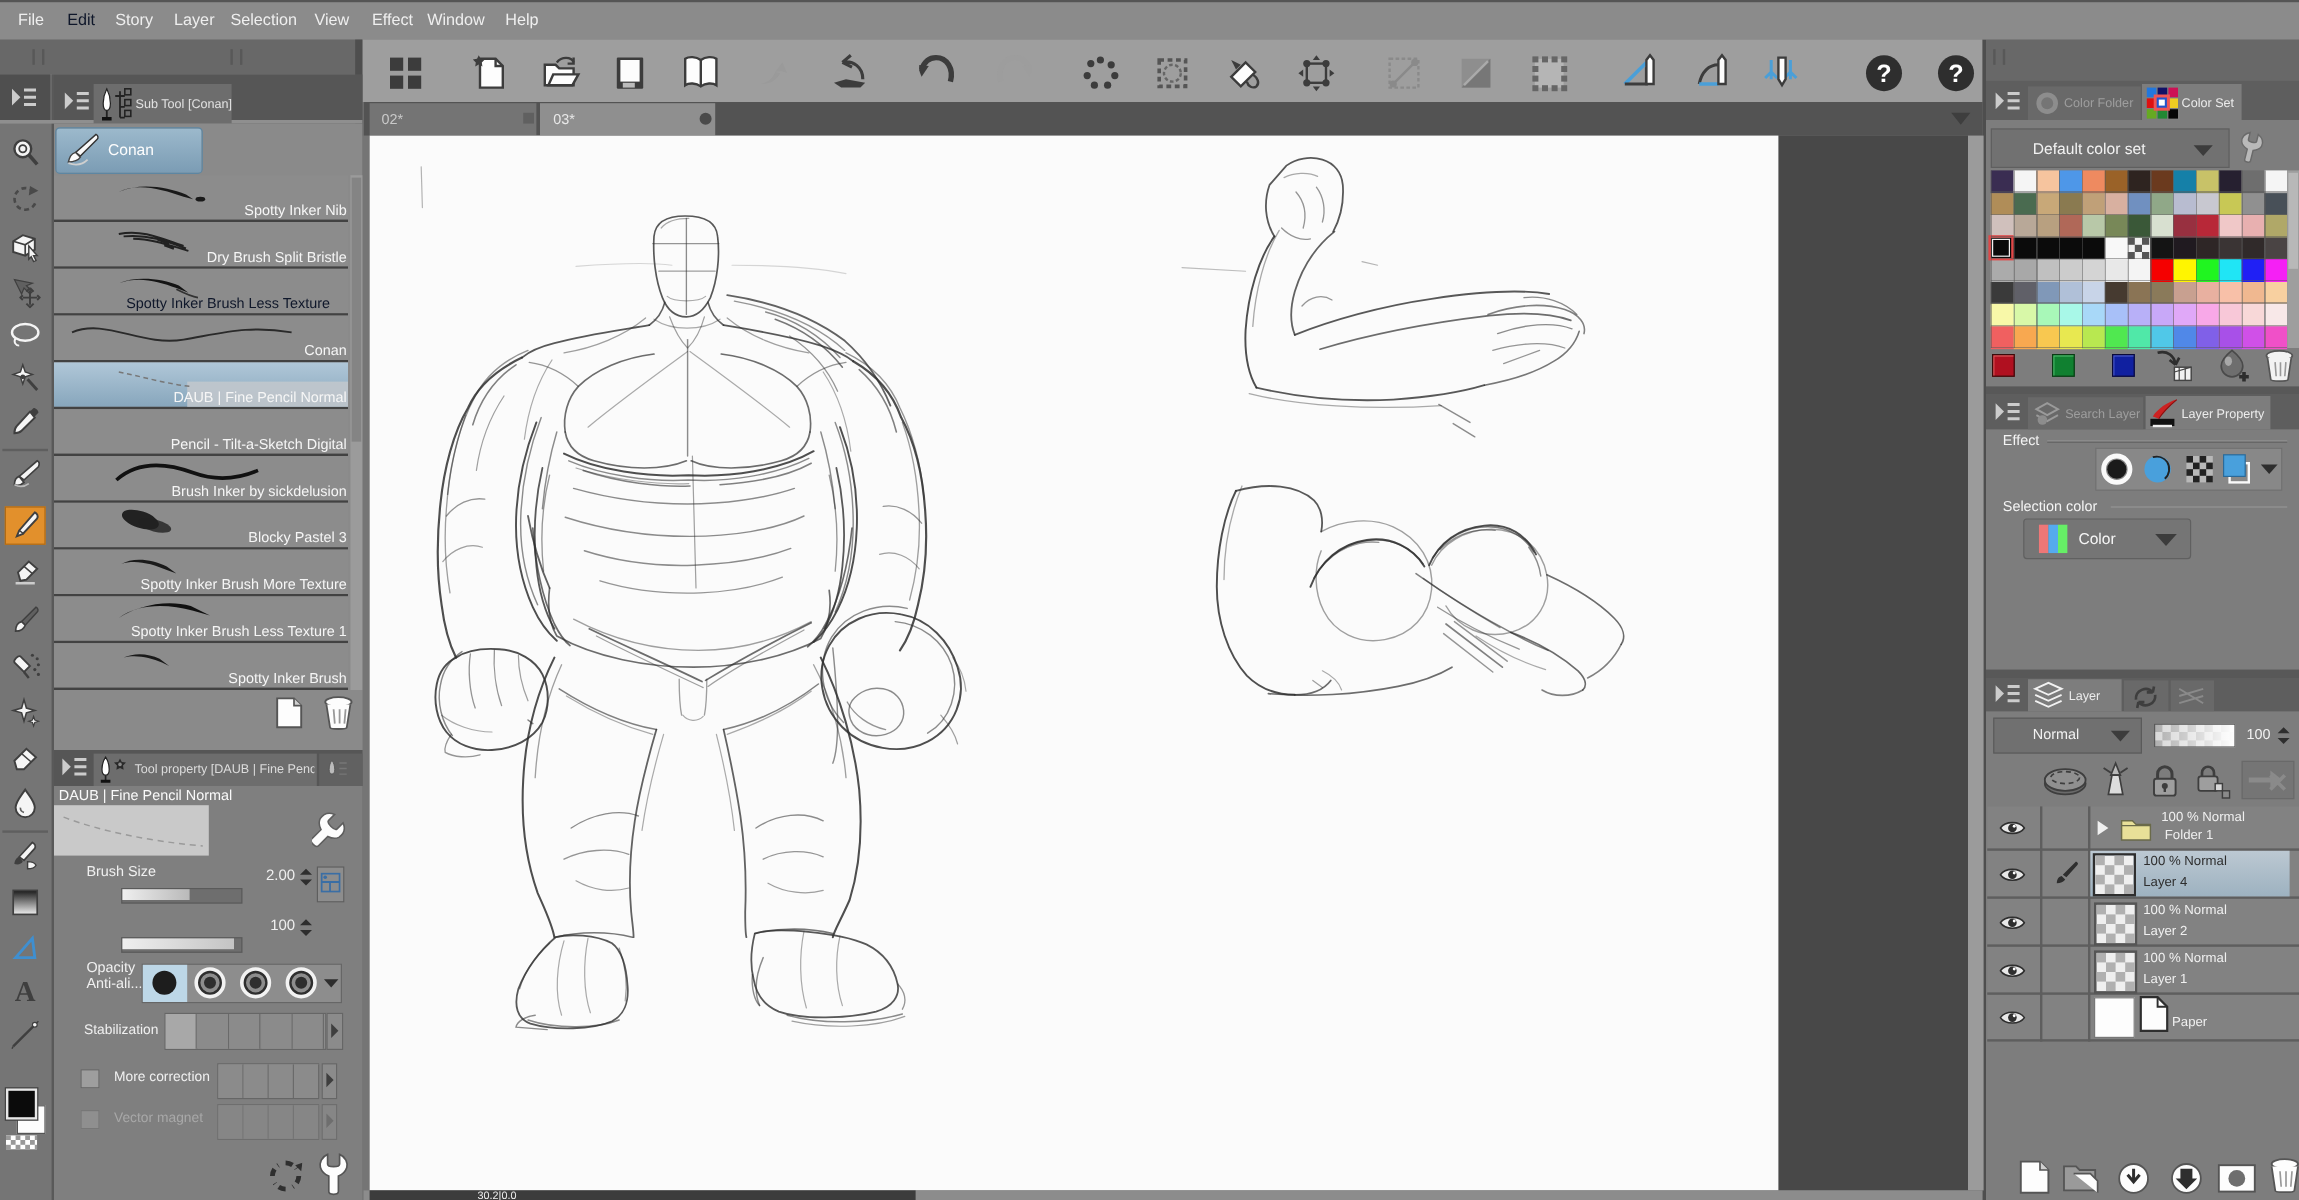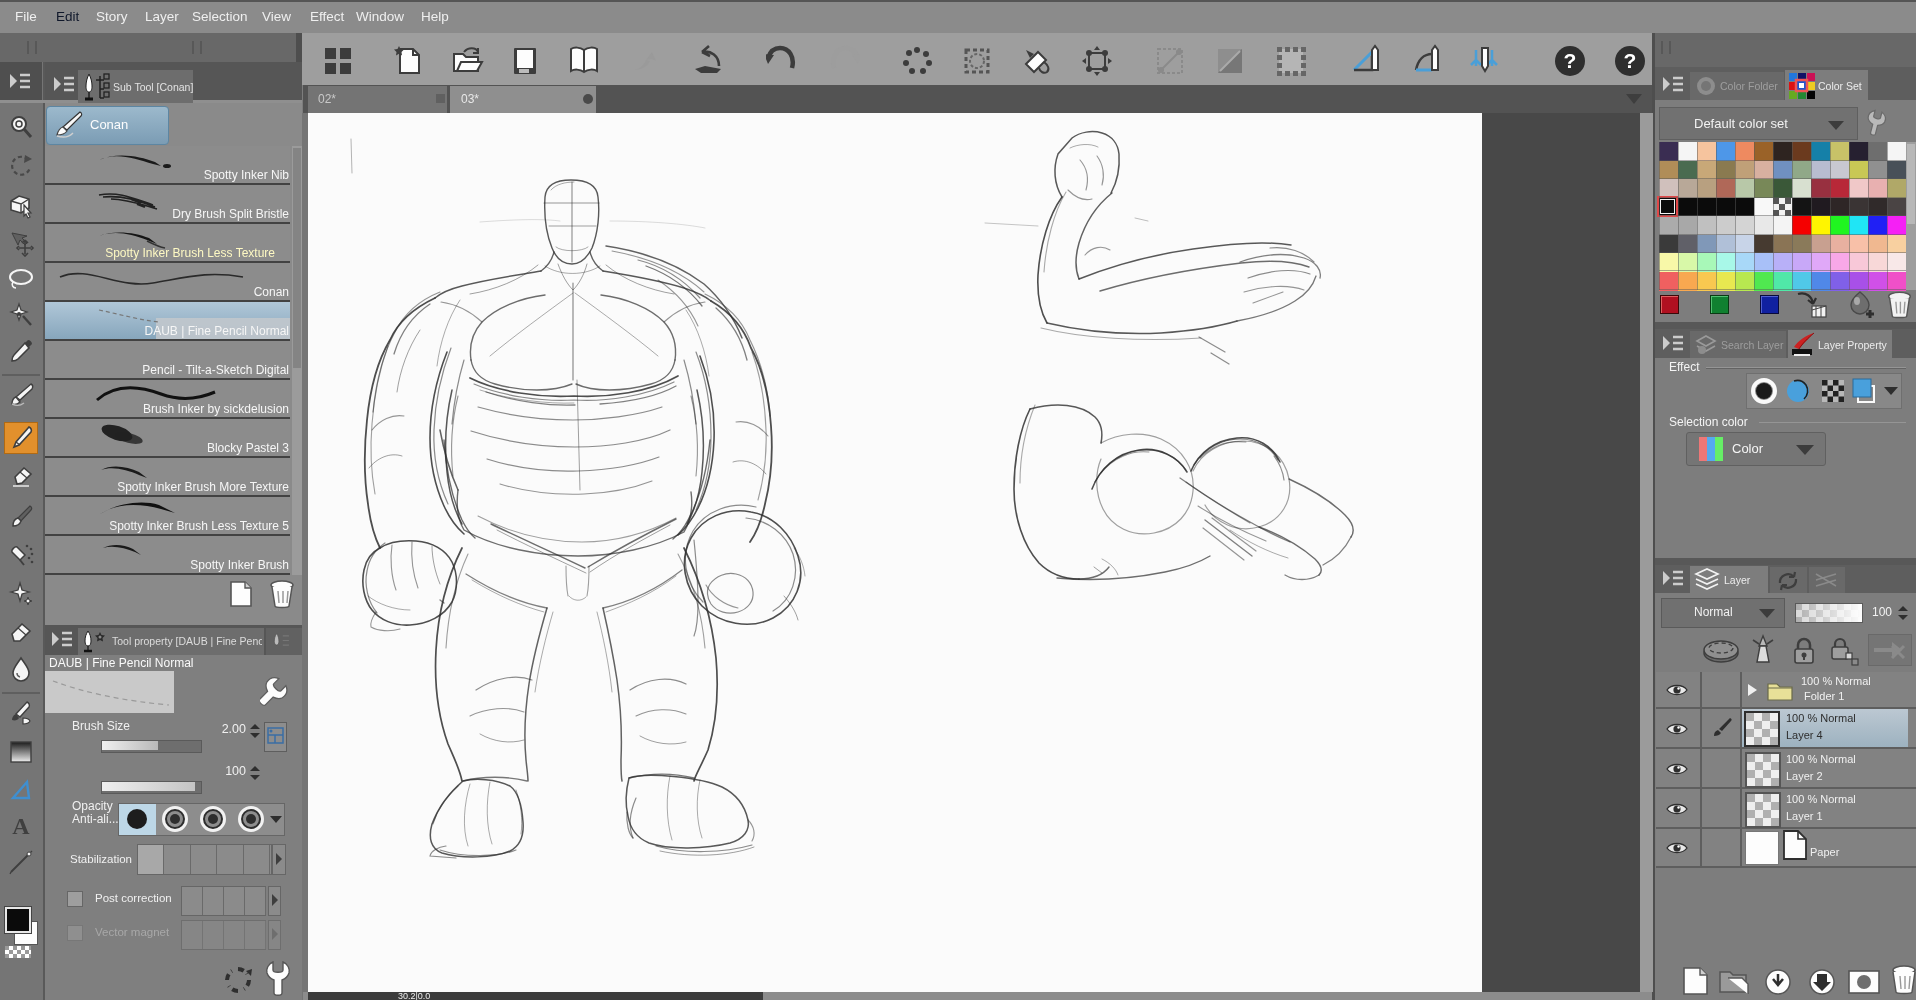--- a/index.html
+++ b/index.html
@@ -512,21 +512,21 @@
     <path d="M4 6 C24 2 40 10 58 16 M8 8 C28 6 44 12 60 18 M16 10 C32 10 48 16 62 20" fill="none" stroke="#222" stroke-width="1.6"></path>
     <path d="M36 10 l10 4 M42 15 l8 3" stroke="#222" stroke-width="2.4"></path>
   </svg>
 <div class="abs txt" style="left:289px;top:207px;font-size:12px;color:#f6f6f6;transform:translateX(-100%)">Dry Brush Split Bristle</div>
 <div class="abs" style="left:45px;top:224px;width:245px;height:37px;background:#8c8c8c"></div>
 <div class="abs" style="left:45px;top:261px;width:245px;height:2px;background:#424242"></div>
 <svg class="abs" style="left:95px;top:228px" width="130" height="24" viewBox="0 0 130 24">
     <path d="M4 8 C20 2 36 6 52 12 L62 16 L54 10 C40 4 18 2 4 8" fill="#151515"></path>
     <path d="M52 13 C58 16 64 19 70 20" stroke="#333" stroke-width="1.5" fill="none"></path>
   </svg>
-<div class="abs txt" style="left:275px;top:246px;font-size:12px;color:#fef9c3;transform:translateX(-100%)">Spotty Inker Brush Less Texture</div>
+<div class="abs txt" style="left:275px;top:246px;font-size:12px;color:#0f172a;transform:translateX(-100%)">Spotty Inker Brush Less Texture</div>
 <div class="abs" style="left:45px;top:263px;width:245px;height:37px;background:#8c8c8c"></div>
 <div class="abs" style="left:45px;top:300px;width:245px;height:2px;background:#424242"></div>
 <svg class="abs" style="left:58px;top:267px" width="190" height="24" viewBox="0 0 190 24">
     <path d="M2 10 C30 -2 60 22 95 16 C130 10 150 4 185 10" fill="none" stroke="#2a2a2a" stroke-width="1.6"></path>
   </svg>
 <div class="abs txt" style="left:289px;top:285px;font-size:12px;color:#f6f6f6;transform:translateX(-100%)">Conan</div>
 <div class="abs" style="left:45px;top:302px;width:245px;height:37px;background:linear-gradient(#b0c7d8,#87a6bc)"></div>
 <div class="abs" style="left:45px;top:339px;width:245px;height:2px;background:#424242"></div>
 <div class="abs" style="left:156px;top:318px;width:134px;height:21px;background:#c3c8cd;opacity:.85"></div>
 <svg class="abs" style="left:95px;top:306px" width="130" height="24" viewBox="0 0 130 24">
@@ -555,21 +555,21 @@
 <div class="abs" style="left:45px;top:495px;width:245px;height:2px;background:#424242"></div>
 <svg class="abs" style="left:95px;top:462px" width="130" height="24" viewBox="0 0 130 24">
     <path d="M6 8 C18 4 32 8 44 13 L52 16 L44 10 C32 4 16 2 6 8" fill="#1a1a1a"></path>
   </svg>
 <div class="abs txt" style="left:289px;top:480px;font-size:12px;color:#f6f6f6;transform:translateX(-100%)">Spotty Inker Brush More Texture</div>
 <div class="abs" style="left:45px;top:497px;width:245px;height:37px;background:#8c8c8c"></div>
 <div class="abs" style="left:45px;top:534px;width:245px;height:2px;background:#424242"></div>
 <svg class="abs" style="left:95px;top:501px" width="130" height="24" viewBox="0 0 130 24">
     <path d="M4 14 C20 2 44 2 66 8 L80 12 L64 4 C44 -2 18 4 4 14" fill="#111"></path>
   </svg>
-<div class="abs txt" style="left:289px;top:519px;font-size:12px;color:#f6f6f6;transform:translateX(-100%)">Spotty Inker Brush Less Texture 5</div>
+<div class="abs txt" style="left:289px;top:519px;font-size:12px;color:#f6f6f6;transform:translateX(-100%)">Spotty Inker Brush Less Texture 1</div>
 <div class="abs" style="left:45px;top:536px;width:245px;height:37px;background:#8c8c8c"></div>
 <div class="abs" style="left:45px;top:573px;width:245px;height:2px;background:#424242"></div>
 <svg class="abs" style="left:95px;top:540px" width="130" height="24" viewBox="0 0 130 24">
     <path d="M8 8 C18 5 30 8 40 12 L46 15 L38 9 C28 4 16 4 8 8" fill="#1a1a1a"></path>
   </svg>
 <div class="abs txt" style="left:289px;top:558px;font-size:12px;color:#f6f6f6;transform:translateX(-100%)">Spotty Inker Brush</div>
 <div class="abs" style="left:292px;top:146px;width:10px;height:429px;background:#9b9b9b"></div>
 <div class="abs" style="left:293px;top:148px;width:8px;height:220px;background:#848484"></div>
 <div class="abs" style="left:45px;top:575px;width:257px;height:50px;background:#8a8a8a"></div>
 <svg class="abs" style="left:228px;top:580px" width="26" height="28" viewBox="0 0 26 28">
@@ -656,21 +656,21 @@
 <div class="abs" style="left:138px;top:845px;width:26px;height:29px;background:#a8a8a8;border-right:1px solid #6a6a6a;box-sizing:border-box"></div>
 <div class="abs" style="left:165px;top:845px;width:26px;height:29px;background:#8b8b8b;border-right:1px solid #6a6a6a;box-sizing:border-box"></div>
 <div class="abs" style="left:191px;top:845px;width:26px;height:29px;background:#8b8b8b;border-right:1px solid #6a6a6a;box-sizing:border-box"></div>
 <div class="abs" style="left:218px;top:845px;width:26px;height:29px;background:#8b8b8b;border-right:1px solid #6a6a6a;box-sizing:border-box"></div>
 <div class="abs" style="left:244px;top:845px;width:26px;height:29px;background:#8b8b8b;border-right:1px solid #6a6a6a;box-sizing:border-box"></div>
 <div class="abs" style="left:272px;top:844px;width:14px;height:31px;background:#8b8b8b;border:1px solid #666;box-sizing:border-box"></div>
 <svg class="abs" style="left:274px;top:852px" width="10" height="14">
     <path d="M2 1 l6 6 -6 6 z" fill="#3e3e3e"></path>
   </svg>
 <div class="abs" style="left:67px;top:891px;width:14px;height:14px;background:#9e9e9e;border:1px solid #666"></div>
-<div class="abs txt" style="left:95px;top:892px;font-size:11.5px">Post correction</div>
+<div class="abs txt" style="left:95px;top:892px;font-size:11.5px">More correction</div>
 <div class="abs" style="left:181px;top:886px;width:85px;height:30px;background:#8b8b8b;border:1px solid #666;box-sizing:border-box"></div>
 <div class="abs" style="left:182px;top:887px;width:21px;height:28px;background:#8b8b8b;border-right:1px solid #6a6a6a;box-sizing:border-box"></div>
 <div class="abs" style="left:203px;top:887px;width:21px;height:28px;background:#8b8b8b;border-right:1px solid #6a6a6a;box-sizing:border-box"></div>
 <div class="abs" style="left:224px;top:887px;width:21px;height:28px;background:#8b8b8b;border-right:1px solid #6a6a6a;box-sizing:border-box"></div>
 <div class="abs" style="left:245px;top:887px;width:21px;height:28px;background:#8b8b8b;border-right:1px solid #6a6a6a;box-sizing:border-box"></div>
 <div class="abs" style="left:268px;top:886px;width:13px;height:30px;background:#8b8b8b;border:1px solid #666;box-sizing:border-box"></div>
 <svg class="abs" style="left:270px;top:893px" width="10" height="14">
     <path d="M2 1 l6 6 -6 6 z" fill="#3e3e3e"></path>
   </svg>
 <div class="abs" style="left:67px;top:925px;width:14px;height:14px;background:#8f8f8f;border:1px solid #777"></div>

